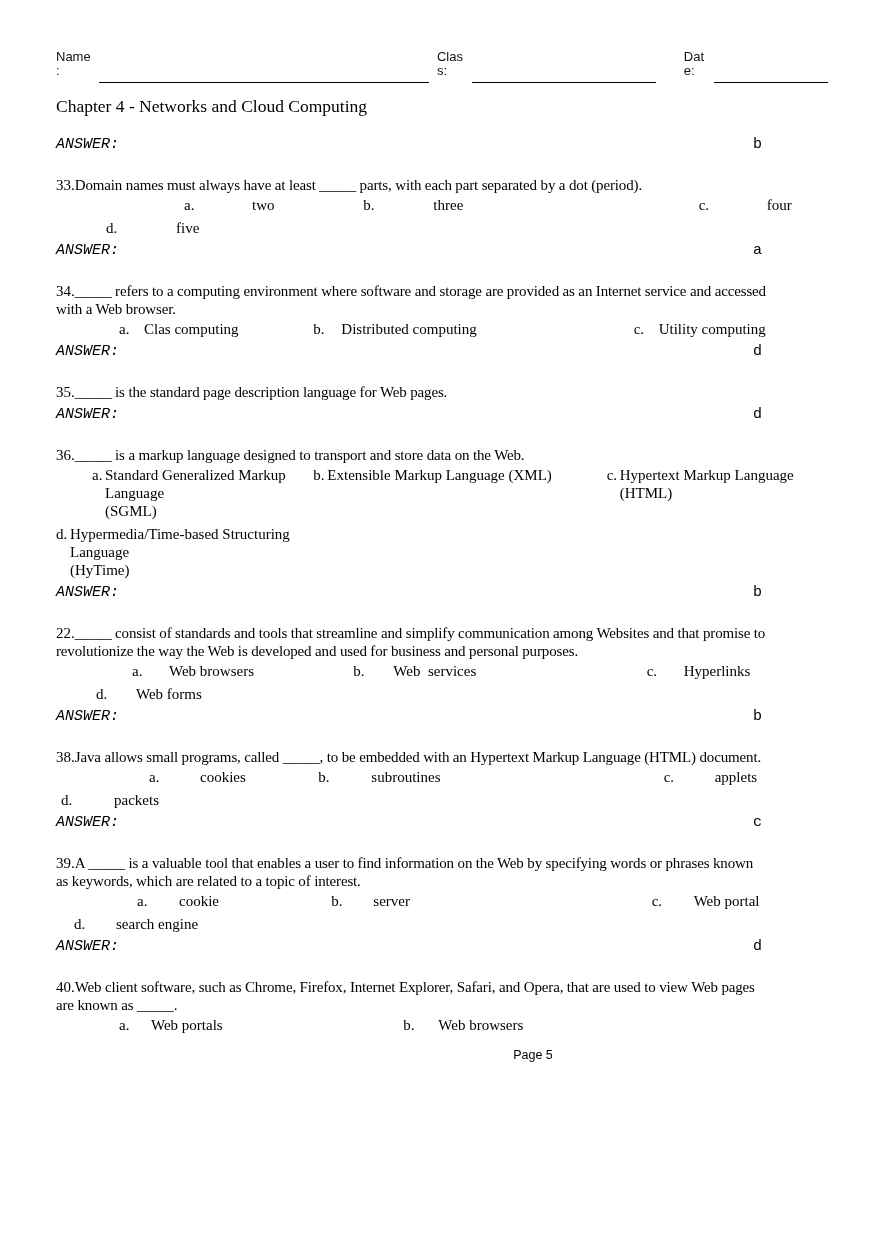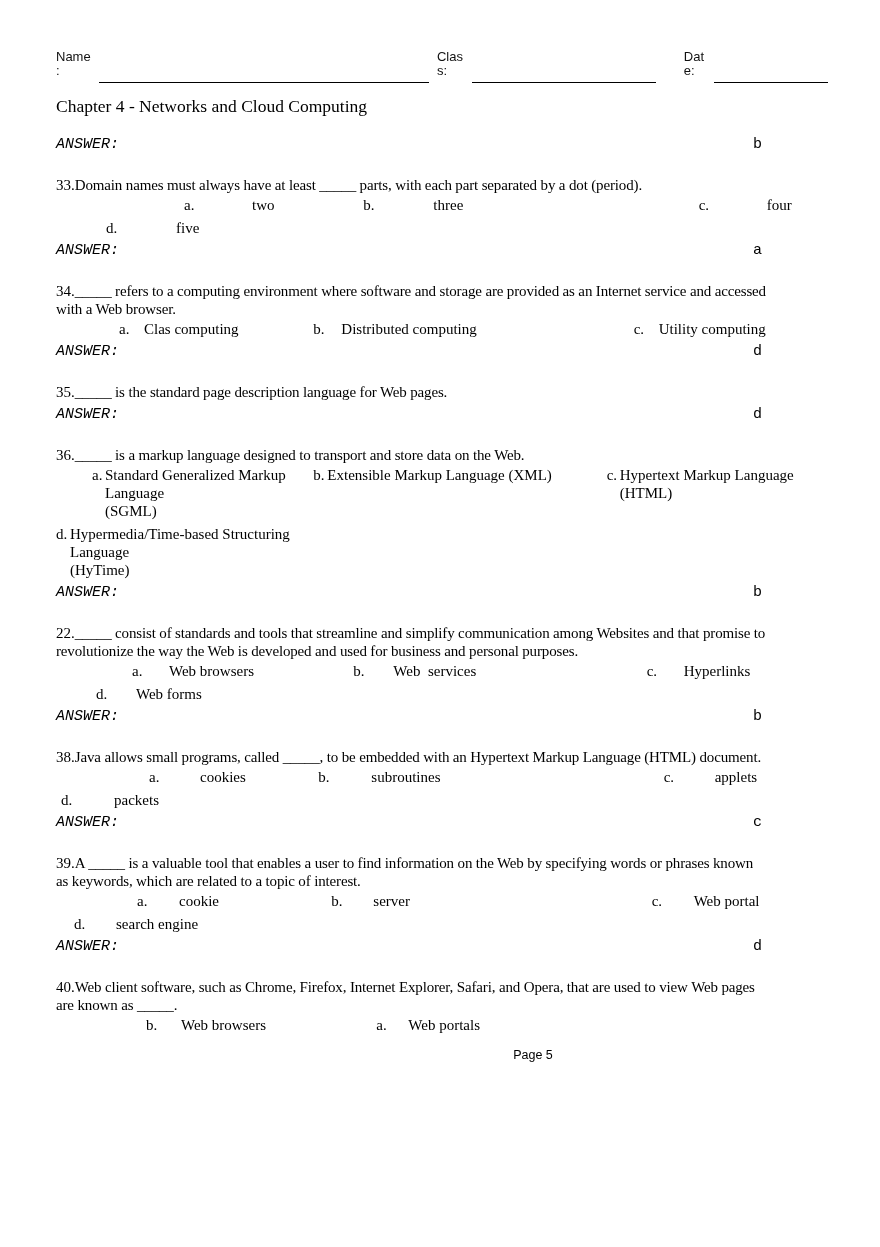--- a/index.html
+++ b/index.html
@@ -225,22 +225,22 @@
       <span class="ans-label">ANSWER:</span>
       <span class="ans-letter">d</span>
     </div>
   </div>
       <div class="question">
     <div class="q-text">
       <span class="q-num">40.</span><span class="q-body">Web client software, such as Chrome, Firefox, Internet Explorer, Safari, and Opera, that are used to view Web pages
 are known as _____.</span>
     </div>
     <div class="options">
+          <div class="opt" style="padding-left: 95px; text-indent: -32px;"><span class="opt-letter" style="width: 32px;">a.</span><span class="opt-text">Web portals</span></div>
           <div class="opt" style="padding-left: 125px; text-indent: -35px;"><span class="opt-letter" style="width: 35px;">b.</span><span class="opt-text">Web browsers</span></div>
-          <div class="opt" style="padding-left: 95px; text-indent: -32px;"><span class="opt-letter" style="width: 32px;">a.</span><span class="opt-text">Web portals</span></div>
         </div>
 
   </div>
     </div>
 
   <div class="footer">
     <span>Page 5</span>
   </div>
 
 </div>

